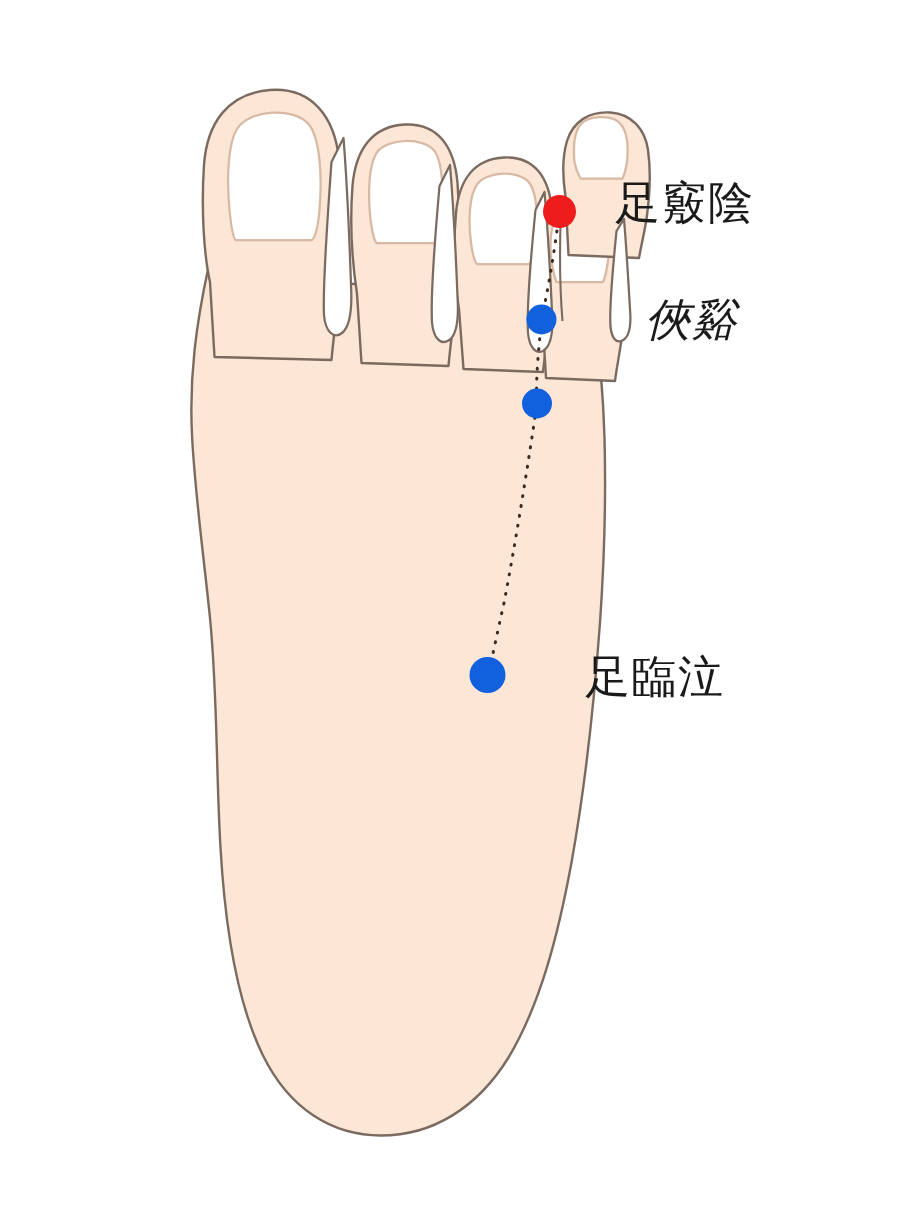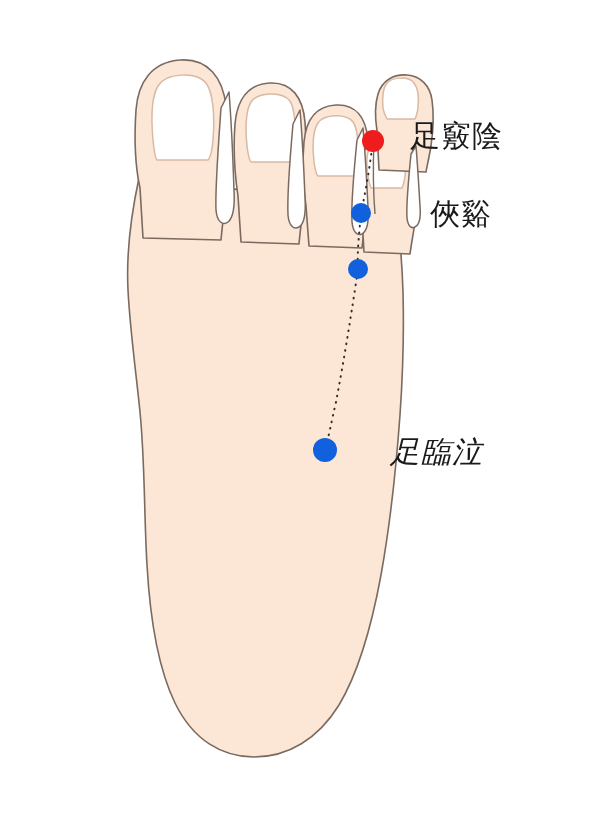--- a/index.html
+++ b/index.html
@@ -35,21 +35,21 @@
     position: absolute;
     font-family: "DejaVu Sans", "Liberation Sans", sans-serif;
     font-size: 30px;
     font-weight: 400;
     color: #1a1a1a;
     letter-spacing: 1px;
     white-space: nowrap;
     line-height: 1;
   }
   #label-zuqiaoyin { left: 410px; top: 121px; text-align: center; }
-  #label-xiaxi     { left: 430px; top: 199px; }
+  #label-xiaxi     { left: 430px; top: 199px; font-style: italic; }
   #label-diwuhui   { left: 424px; top: 255px; }
   #label-zulinqi   { left: 390px; top: 437px; }
 </style>
 </head>
 <body>
 
 <div id="diagram-root" style="background: rgb(255, 255, 255);">
 
   <svg id="foot-svg" viewBox="0 0 613 817" xmlns="http://www.w3.org/2000/svg">
 
@@ -172,15 +172,15 @@
     <circle cx="361" cy="213" r="10" fill="#1160dd"></circle>
     <circle cx="358" cy="269" r="10" fill="#1160dd"></circle>
     <circle cx="325" cy="450" r="12" fill="#1160dd"></circle>
   </svg>
 
   <div class="point-label" id="label-zuqiaoyin" style="left: 410px; top: 121px;">足竅陰</div>
 
   <div class="point-label" id="label-xiaxi" style="left: 430px; top: 199px;">俠谿</div>
 
 
-  <div class="point-label" id="label-zulinqi" style="left: 390px; top: 437px; font-style: italic;">足臨泣</div>
+  <div class="point-label" id="label-zulinqi" style="left: 390px; top: 437px;">足臨泣</div>
 
 </div>
 
 </body></html>

